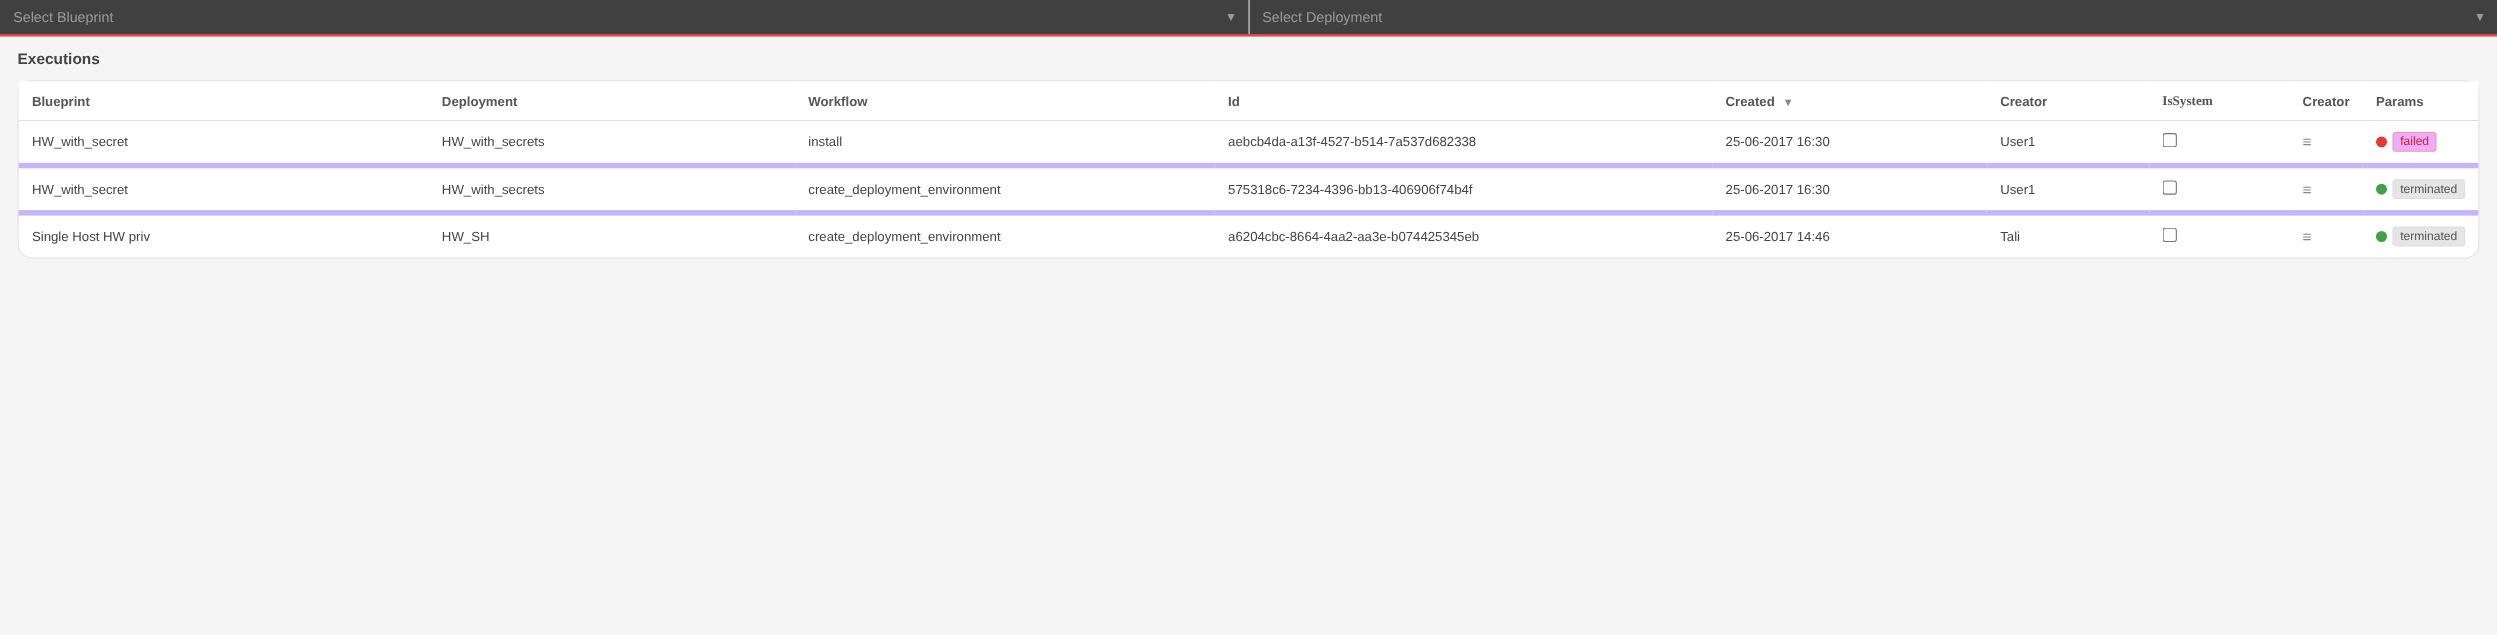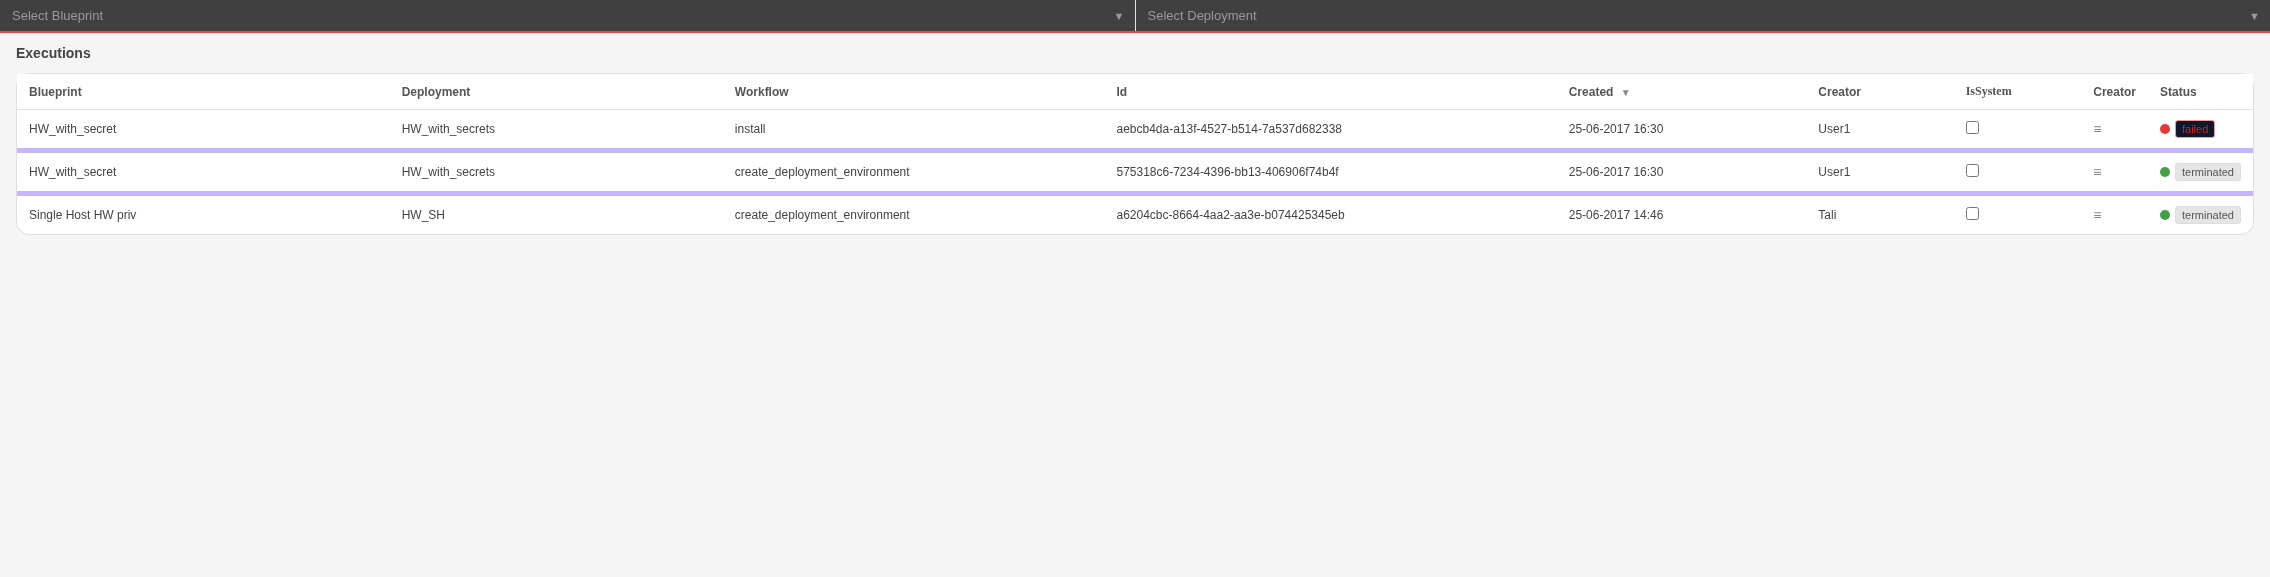--- a/index.html
+++ b/index.html
@@ -111,21 +111,21 @@
     .status-badge {
       font-size: 11px;
       padding: 2px 6px;
       border-radius: 3px;
       color: #555;
       background: #f0f0f0;
       border: 1px solid #ddd;
     }
     .status-badge.failed {
       color: #c62828;
-      background: #0f172a;
+      background: #f0abfc;
       border-color: #ef9a9a;
     }
     .status-badge.terminated {
       color: #555;
       background: #e5e5e5;
       border-color: #ddd;
     }
     .params-icon {
       color: #888;
       font-size: 14px;
@@ -169,21 +169,21 @@
       <thead>
         <tr>
           <th class="col-blueprint">Blueprint</th>
           <th class="col-deployment">Deployment</th>
           <th class="col-workflow">Workflow</th>
           <th class="col-id">Id</th>
           <th class="col-created sortable">Created <span class="sort-arrow">▼</span></th>
           <th class="col-creator">Creator</th>
           <th class="col-issystem">IsSystem</th>
           <th class="col-params">Creator</th>
-          <th class="col-status">Status</th>
+          <th class="col-status">Params</th>
         </tr>
       </thead>
       <tbody id="table-body">
       <tr>
             <td>HW_with_secret</td>
             <td>HW_with_secrets</td>
             <td>install</td>
             <td>aebcb4da-a13f-4527-b514-7a537d682338</td>
             <td>25-06-2017 16:30</td>
             <td>User1</td>

